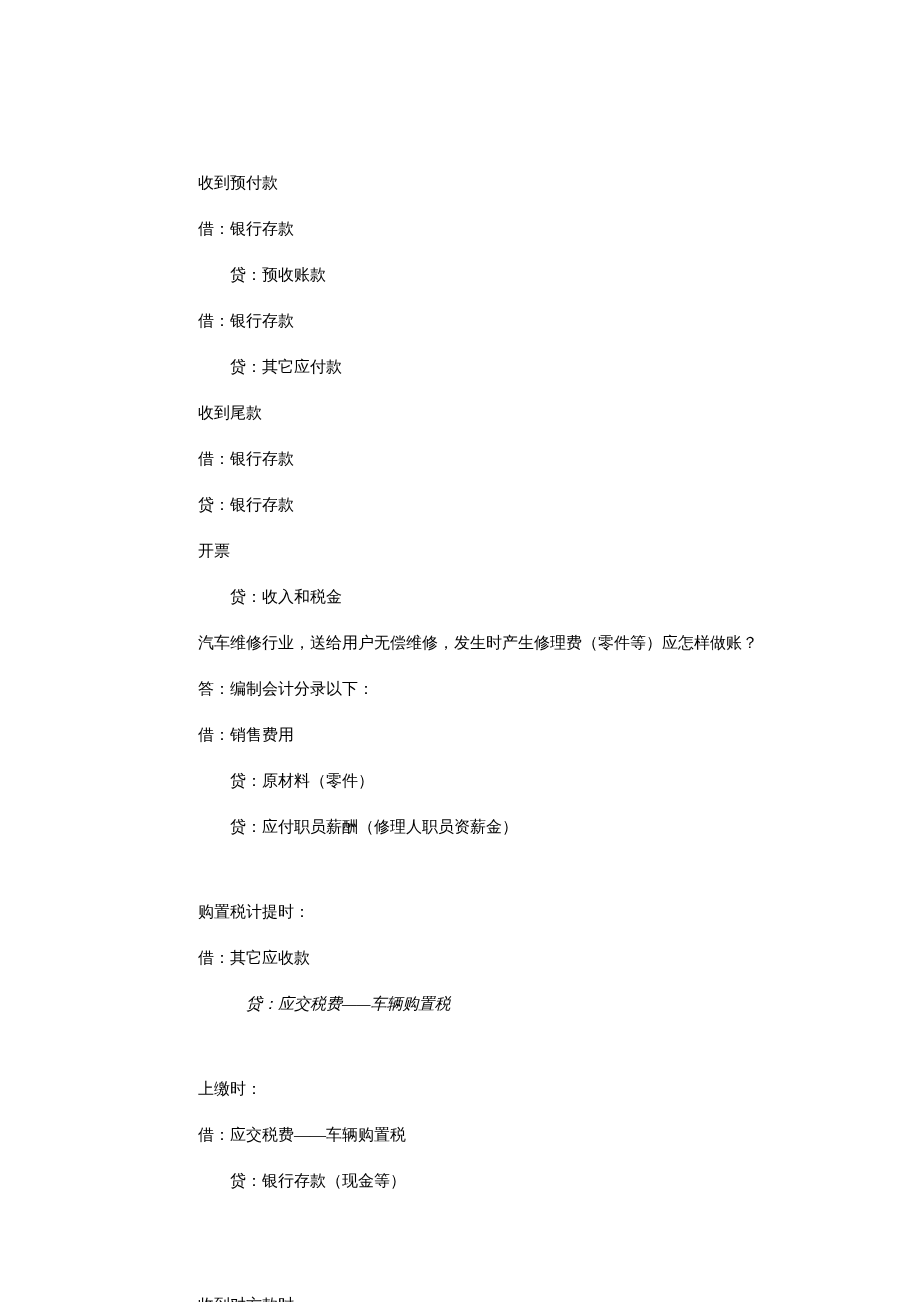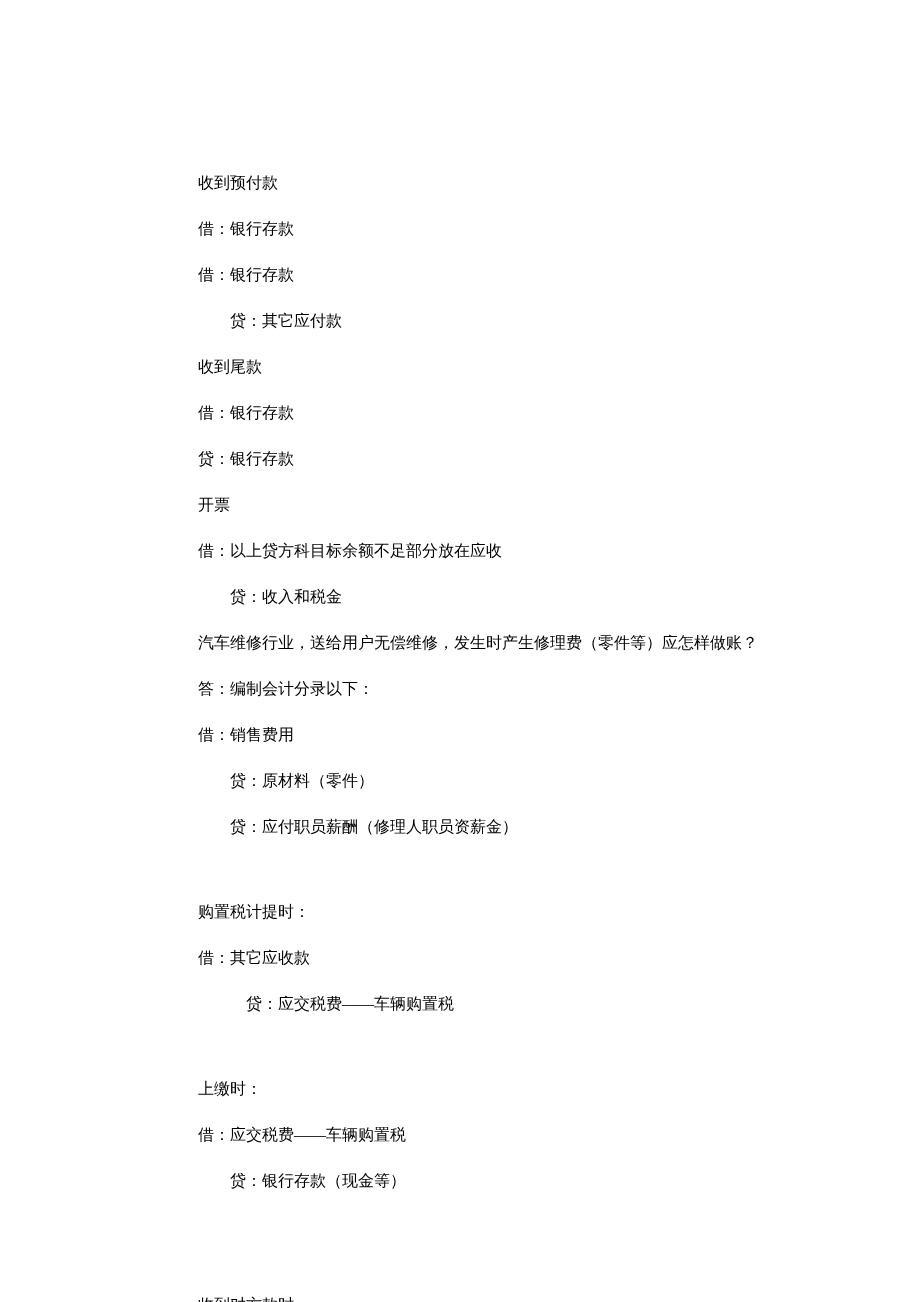--- a/index.html
+++ b/index.html
@@ -14,38 +14,39 @@
       line-height: 1.5;
     }
     .line {
       margin-bottom: 22px;
     }
     .indent-1 {
       padding-left: 32px;
     }
     .indent-2 {
       padding-left: 48px;
+      font-style: italic;
     }
     .gap {
       height: 22px;
     }
   </style>
 </head>
 <body>
 
 <div id="container">
     <div class="line">收到预付款</div>
     <div class="line">借：银行存款</div>
+    <div class="line indent-1">贷：预收账款</div>
     <div class="line">借：银行存款</div>
     <div class="line indent-1">贷：其它应付款</div>
     <div class="line">收到尾款</div>
     <div class="line">借：银行存款</div>
     <div class="line">贷：银行存款</div>
     <div class="line">开票</div>
-    <div class="line">借：以上贷方科目标余额不足部分放在应收</div>
     <div class="line indent-1">贷：收入和税金</div>
     <div class="line"> 汽车维修行业，送给用户无偿维修，发生时产生修理费（零件等）应怎样做账？</div>
     <div class="line">答：编制会计分录以下：</div>
     <div class="line">借：销售费用</div>
     <div class="line indent-1">贷：原材料（零件）</div>
     <div class="line indent-1">贷：应付职员薪酬（修理人职员资薪金）</div>
     <div class="gap"></div>
     <div class="line">购置税计提时：</div>
     <div class="line">借：其它应收款</div>
     <div class="line indent-2">贷：应交税费——车辆购置税</div>

